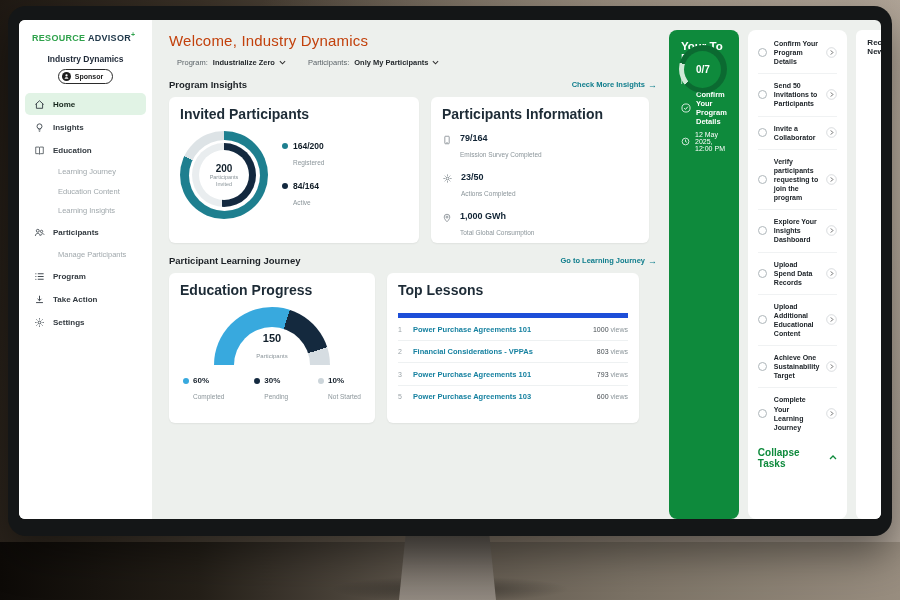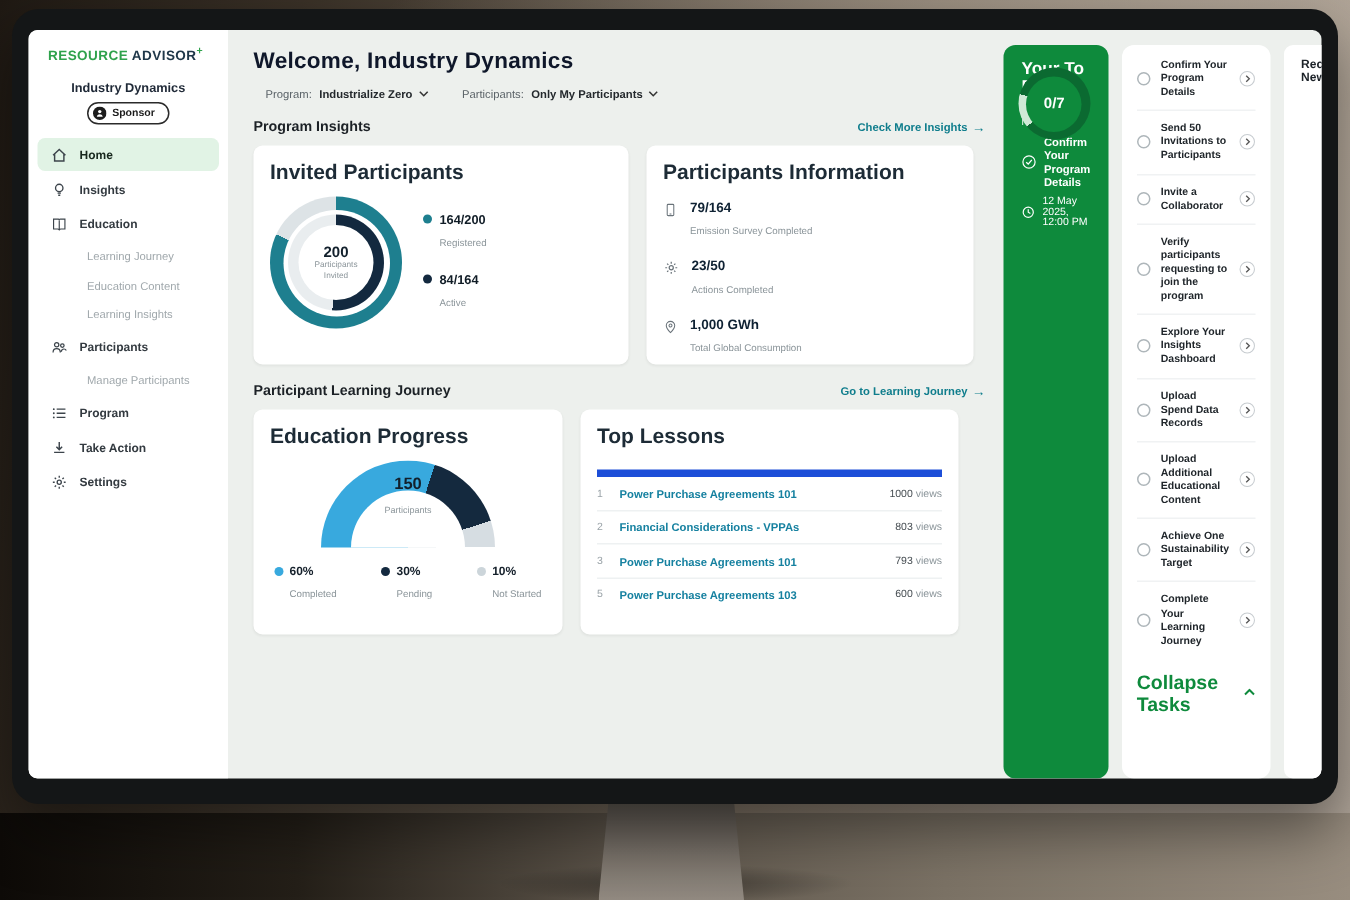--- a/index.html
+++ b/index.html
@@ -36,21 +36,21 @@
   nav { margin-top: 9px; }
   .nav-item { display: flex; align-items: center; gap: 8px; height: 22px; padding: 0 8px 0 9px;
     margin: 1px 6px; border-radius: 5px; font-size: 8px; font-weight: 700; color: #333a40; cursor: pointer; }
   .nav-item .nico { flex: none; color: #3c444b; display: flex; }
   .nav-item.active { background: #e1f3e5; color: #17271d; }
   .nav-sub { display: flex; align-items: center; height: 19.5px; padding-left: 33px; margin: 0 6px;
     font-size: 7.5px; color: #a0a8ac; cursor: pointer; }
 
   
   .main { flex: 1; min-width: 0; padding: 12px 12px 0 17px; }
-  .page-title { font-size: 15px; font-weight: bold; color: #0f172a; letter-spacing: .2px; }
+  .page-title { font-size: 15px; font-weight: normal; color: #c2410c; letter-spacing: .2px; }
   .filters { display: flex; gap: 22px; margin-top: 9px; align-items: center; padding-left: 8px; }
   .filter { display: flex; align-items: center; gap: 5px; font-size: 7.5px; color: #5b6368; }
   .f-value { display: flex; align-items: center; gap: 4px; font-weight: bold; color: #24292d; cursor: pointer; }
   .section-head { display: flex; justify-content: space-between; align-items: center; margin: 12px 0 7px; }
   .section-head h2 { font-size: 9.5px; color: #1c2126; }
   .link { display: flex; align-items: center; gap: 3px; font-size: 7.5px; font-weight: bold; color: #0f7d8c; cursor: pointer; }
   .link .arrow { font-size: 9px; }
   .cards { display: flex; gap: 12px; align-items: stretch; }
   .card { background: #fff; border-radius: 6px; padding: 9px 11px; box-shadow: 0 1px 2px rgba(0,0,0,.06); }
   .card-title { font-size: 14px; font-weight: bold; color: #1d2b36; }
@@ -84,21 +84,21 @@
   .info-body b { font-size: 9px; color: #0f2233; display: block; }
   .info-body .cap { font-size: 6.5px; color: #8b959a; margin-top: 1px; }
   .bar { margin-top: 4px; width: 132px; height: 3px; border-radius: 2px; background: #e4e9eb; }
   .bar-fill { height: 3px; border-radius: 2px; background: #2f86ad; width: 0; }
 
   
   .gauge { position: relative; width: 116px; height: 58px; overflow: hidden; margin: 9px auto 0; }
   .gauge-circle { position: absolute; left: 0; top: 0; width: 116px; height: 116px; border-radius: 50%;
     background: conic-gradient(#e4e9eb 0 180deg, transparent 180deg 360deg); transform: rotate(0deg); }
   .gauge-hole { position: absolute; left: 20px; top: 20px; width: 76px; height: 76px; border-radius: 50%; background: #fff; }
-  .gauge-text { position: absolute; left: 0; right: 0; bottom: 18px; text-align: center; }
+  .gauge-text { position: absolute; left: 0; right: 0; bottom: 3px; text-align: center; }
   .gauge-text b { display: block; font-size: 11px; color: #12202c; }
   .gauge-text small { font-size: 6px; color: #8b959a; }
   .gauge-legend { display: flex; justify-content: space-between; margin-top: 11px; padding: 0 3px; }
   .gleg { display: flex; gap: 4px; align-items: flex-start; }
   .gleg b { font-size: 8px; color: #15202b; display: block; }
   .gleg small { font-size: 6.5px; color: #8b959a; }
 
   
   .lesson { display: flex; align-items: center; gap: 7px; padding: 6.5px 0 6px; border-bottom: 1px solid #eef1f2; }
   .lesson:last-child { border-bottom: none; }
@@ -118,21 +118,21 @@
     background: conic-gradient(from 230deg, #cfe9d6 0 55deg, #0b6a31 55deg 360deg);
     display: flex; align-items: center; justify-content: center; }
   .ring-inner { width: 37px; height: 37px; border-radius: 50%; background: #0e8a3c; display: flex;
     align-items: center; justify-content: center; font-size: 10px; font-weight: bold; }
   .tasks-card { background: #fff; border-radius: 8px; padding: 2px 10px 3px; }
   .task { display: flex; align-items: center; gap: 7px; padding: 7px 0; border-bottom: 1px solid #f0f2f3; cursor: pointer; }
   .task-circle { width: 9px; height: 9px; border: 1px solid #aeb6ba; border-radius: 50%; flex: none; }
   .task-label { flex: 1; font-size: 7px; font-weight: 600; color: #20262b; line-height: 1.3; }
   .task-chev { flex: none; display: flex; }
   .collapse { display: flex; align-items: center; justify-content: center; gap: 4px; padding: 8px 0 6px;
-    color: #0e8a3c; font-weight: bold; font-size: 13px; cursor: pointer; }
+    color: #0e8a3c; font-weight: bold; font-size: 10px; cursor: pointer; }
   .news-card { background: #fff; border-radius: 6px; padding: 8px 11px; font-size: 8px; font-weight: bold; color: #1d2329; }
 </style>
 </head>
 <body>
 
 <div class="scene">
   <div class="floor"></div>
   <div class="stand-shadow"></div>
   <div class="stand"></div>
 

